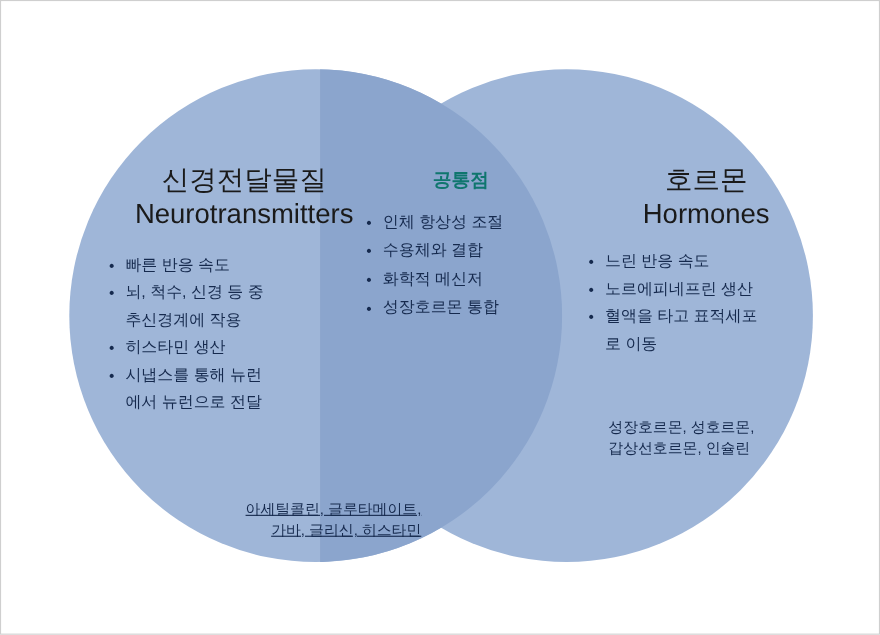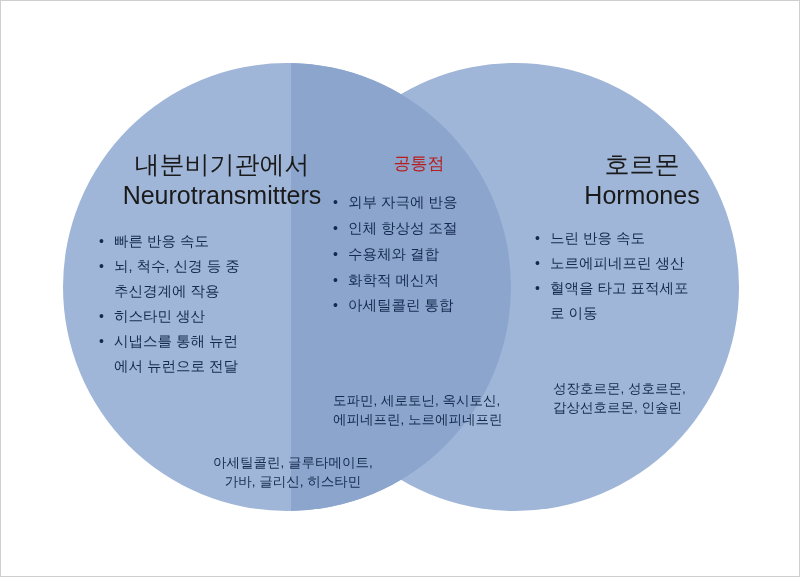--- a/index.html
+++ b/index.html
@@ -75,22 +75,22 @@
 
   .heading {
     color: #1a1a1a;
     font-size: 25px;
     line-height: 1.22;
     text-align: center;
     white-space: pre-line;
   }
   .heading-center {
     font-size: 17px;
-    font-weight: normal;
-    color: #b91c1c;
+    font-weight: bold;
+    color: #0f766e;
     text-align: center;
     line-height: 1.25;
   }
 
   ul.bullets {
     list-style: none;
     margin: 0;
     padding: 0;
   }
   ul.bullets li {
@@ -114,24 +114,25 @@
   .col-right ul.bullets { margin-top: 16px; }
 
   .footnote {
     position: absolute;
     color: #15294d;
     font-size: 13.5px;
     line-height: 1.42;
     white-space: pre-line;
   }
   .footnote-left {
-    left: 192px;
+    left: 182px;
     top: 452px;
     width: 200px;
-    text-align: center;
+    text-align: right;
+    text-decoration: underline;
   }
   .footnote-center {
     left: 332px;
     top: 390px;
     width: 176px;
     text-align: left;
   }
   .footnote-right {
     left: 552px;
     top: 378px;
@@ -144,54 +145,51 @@
 
 <div id="venn-canvas">
 
   <div class="circle circle-left"></div>
   <div class="circle circle-right"></div>
   <div class="overlap">
     <div class="overlap-inner"></div>
   </div>
 
   <div class="col col-left">
-    <div class="heading">내분비기관에서
+    <div class="heading">신경전달물질
 Neurotransmitters</div>
     <ul class="bullets">
       <li>빠른 반응 속도</li>
       <li>뇌, 척수, 신경 등 중
 추신경계에 작용</li>
       <li>히스타민 생산</li>
       <li>시냅스를 통해 뉴런
 에서 뉴런으로 전달</li>
     </ul>
   </div>
 
   <div class="col col-center">
     <div class="heading-center">공통점</div>
     <ul class="bullets">
-      <li>외부 자극에 반응</li>
       <li>인체 항상성 조절</li>
       <li>수용체와 결합</li>
       <li>화학적 메신저</li>
-      <li>아세틸콜린 통합</li>
+      <li>성장호르몬 통합</li>
     </ul>
   </div>
 
   <div class="col col-right">
     <div class="heading">호르몬
 Hormones</div>
     <ul class="bullets">
       <li>느린 반응 속도</li>
       <li>노르에피네프린 생산</li>
       <li>혈액을 타고 표적세포
 로 이동</li>
     </ul>
   </div>
 
   <div class="footnote footnote-left">아세틸콜린, 글루타메이트,
 가바, 글리신, 히스타민</div>
-  <div class="footnote footnote-center">도파민, 세로토닌, 옥시토신,
-에피네프린, 노르에피네프린</div>
   <div class="footnote footnote-right">성장호르몬, 성호르몬,
 갑상선호르몬, 인슐린</div>
 
 </div>
 
 </body></html>

